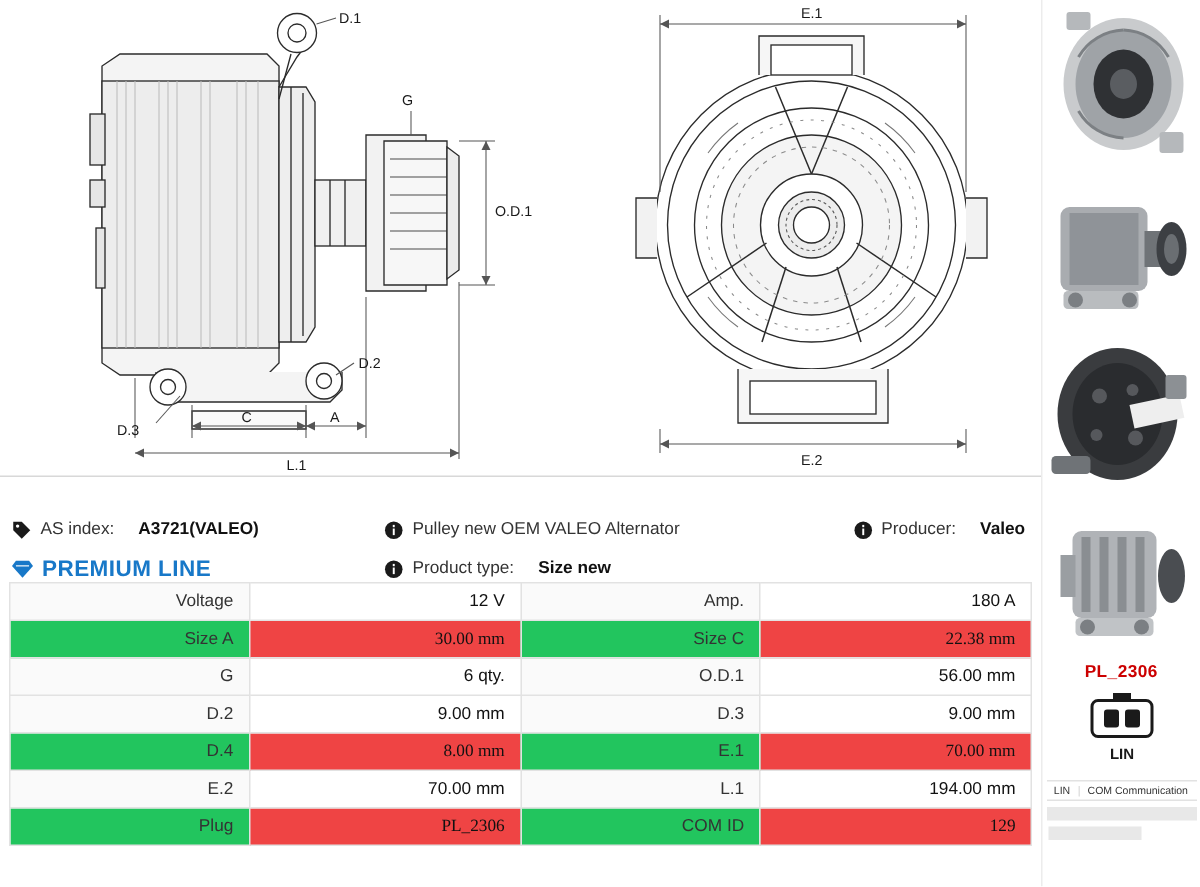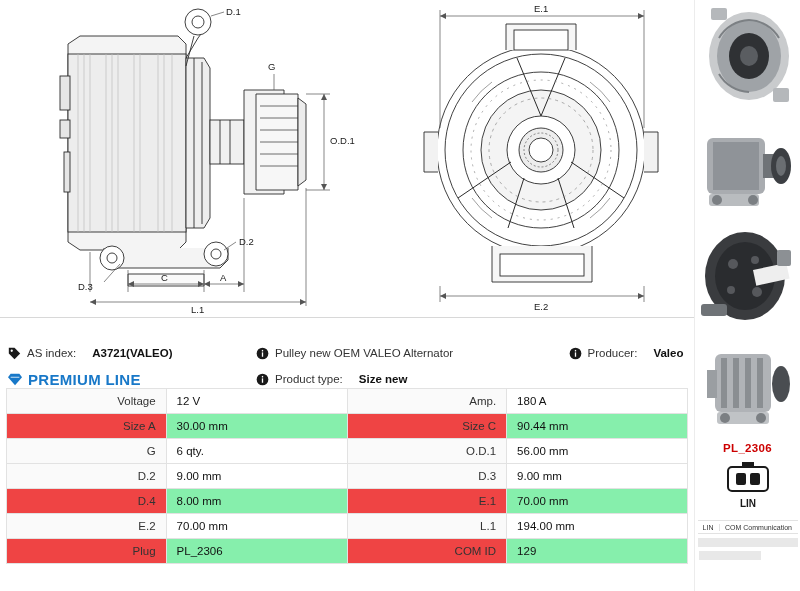--- a/index.html
+++ b/index.html
@@ -50,23 +50,23 @@
   table.specs {
     position: absolute; left: 6px; top: 388px; width: 682px;
     border-collapse: collapse; font-size: 11.5px;
   }
   table.specs td {
     border: 1px solid #e2e2e2;
     height: 25px; padding: 0 10px;
     white-space: nowrap;
   }
   td.k { width: 150px; text-align: right; color: #333; background: #fafafa; }
-  td.v { width: 170px; text-align: left; color: #111; background: #ffffff; }
-  tr.alt td.k { background: #ef4444; }
-  tr.alt td.v { background: #86efac; }
+  td.v { width: 170px; text-align: right; color: #111; background: #ffffff; }
+  tr.alt td.k { background: #22c55e; }
+  tr.alt td.v { background: #ef4444; font-family: Liberation Serif, serif; }
 
   
   .photos {
     position: absolute; left: 694px; top: 0; width: 106px; height: 591px;
     border-left: 1px solid #ececec;
   }
   .photo { position: relative; width: 106px; height: 110px; overflow: hidden; }
   .photo svg { display: block; }
   .pl-code {
     text-align: center; color: #cc0000; font-weight: bold; font-size: 11.5px;
@@ -328,21 +328,21 @@
       <tr>
         <td class="k">Voltage</td>
         <td class="v">12 V</td>
         <td class="k">Amp.</td>
         <td class="v">180 A</td>
       </tr>
       <tr class="alt">
         <td class="k">Size A</td>
         <td class="v">30.00 mm</td>
         <td class="k">Size C</td>
-        <td class="v">90.44 mm</td>
+        <td class="v">22.38 mm</td>
       </tr>
       <tr>
         <td class="k">G</td>
         <td class="v">6 qty.</td>
         <td class="k">O.D.1</td>
         <td class="v">56.00 mm</td>
       </tr>
       <tr>
         <td class="k">D.2</td>
         <td class="v">9.00 mm</td>

